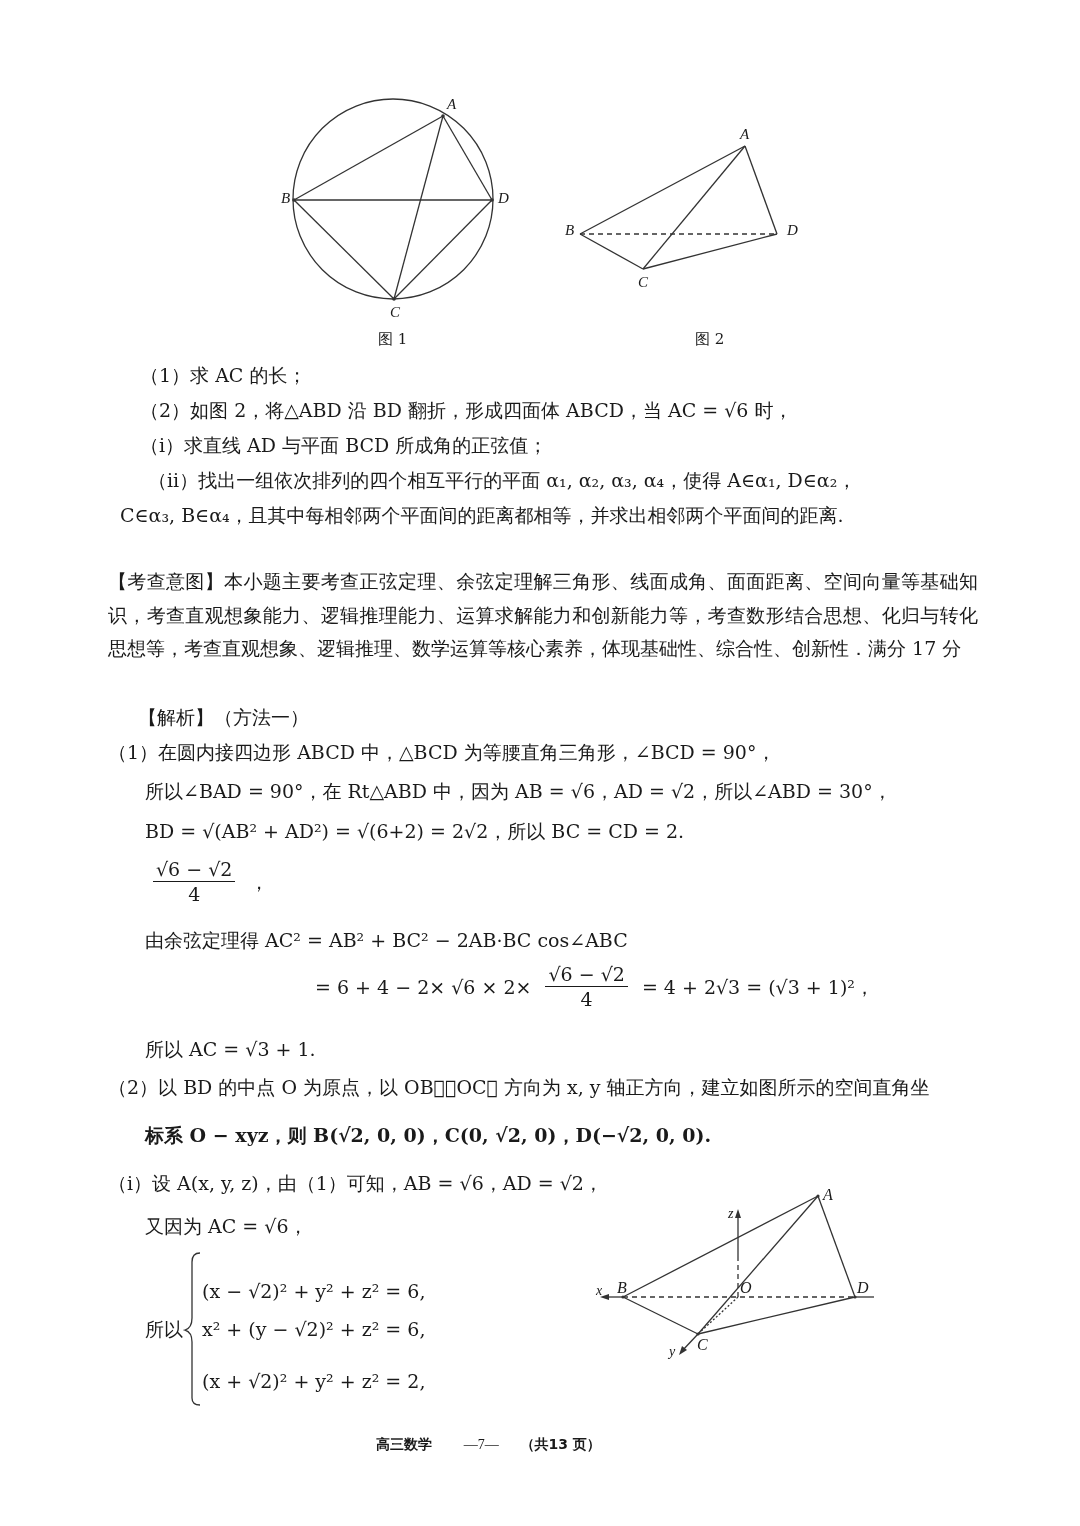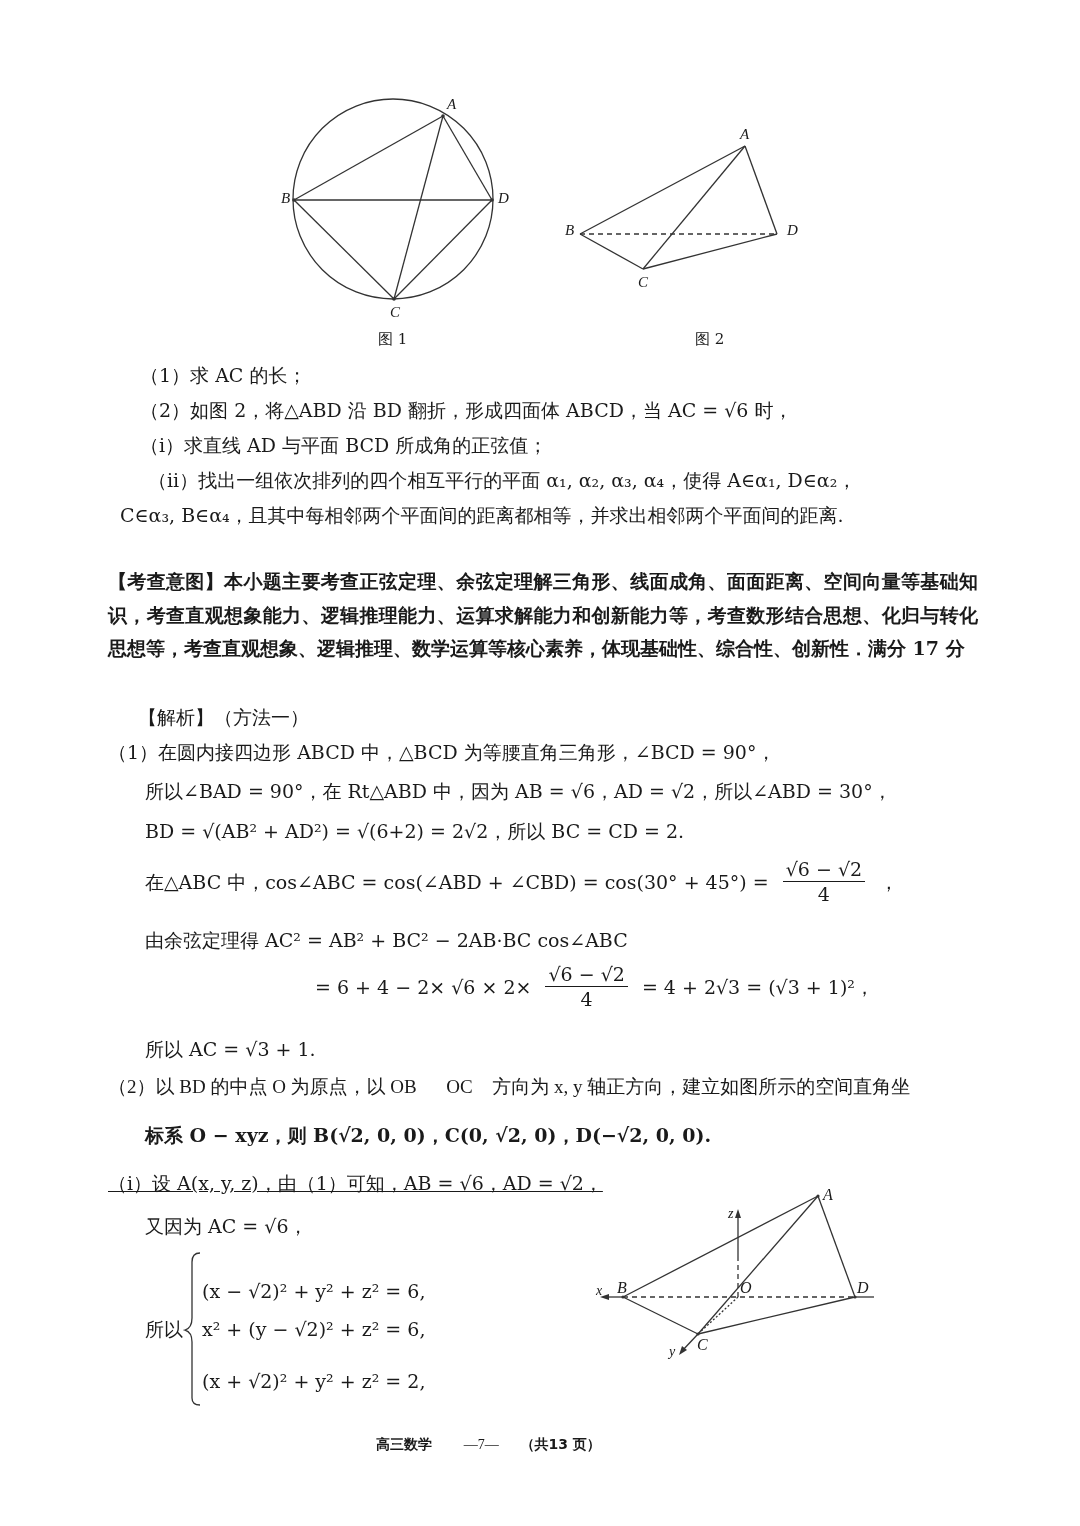--- a/index.html
+++ b/index.html
@@ -92,45 +92,44 @@
 <span class="abs it" style="left:596px;top:1283px;font-size:14px;">x</span>
 <span class="abs it" style="left:669px;top:1344px;font-size:14px;">y</span>
 <span class="abs it" style="left:728px;top:1206px;font-size:14px;">z</span>
 
 <div class="abs txt" style="left:140px;top:362px;">（1）求 AC 的长；</div>
 <div class="abs txt" style="left:140px;top:397px;">（2）如图 2，将△ABD 沿 BD 翻折，形成四面体 ABCD，当 AC = √6 时，</div>
 <div class="abs txt" style="left:140px;top:432px;">（i）求直线 AD 与平面 BCD 所成角的正弦值；</div>
 <div class="abs txt" style="left:148px;top:467px;">（ii）找出一组依次排列的四个相互平行的平面 α₁, α₂, α₃, α₄，使得 A∈α₁, D∈α₂，</div>
 <div class="abs txt" style="left:108px;top:502px;margin-left:12px;">C∈α₃, B∈α₄，且其中每相邻两个平面间的距离都相等，并求出相邻两个平面间的距离.</div>
 
-<div class="para" style="top:565px;font-weight:bold;"><span>【考查意图】</span><span>本小题主要考查正弦定理、余弦定理解三角形、线面成角、面面距离、空间向量等基础知识，考查直观想象能力、逻辑推理能力、运算求解能力和创新能力等，考查数形结合思想、化归与转化思想等，考查直观想象、逻辑推理、数学运算等核心素养，体现基础性、综合性、创新性．满分 17 分</span></div>
+<div class="para" style="top:565px;"><span>【考查意图】</span><span>本小题主要考查正弦定理、余弦定理解三角形、线面成角、面面距离、空间向量等基础知识，考查直观想象能力、逻辑推理能力、运算求解能力和创新能力等，考查数形结合思想、化归与转化思想等，考查直观想象、逻辑推理、数学运算等核心素养，体现基础性、综合性、创新性．满分 17 分</span></div>
 
 <div class="abs txt" style="left:108px;top:704px;margin-left:30px;"><span>【解析】</span><span>（方法一）</span></div>
 <div class="abs txt" style="left:108px;top:739px;">（1）在圆内接四边形 ABCD 中，△BCD 为等腰直角三角形，∠BCD = 90°，</div>
 <div class="abs txt" style="left:145px;top:778px;">所以∠BAD = 90°，在 Rt△ABD 中，因为 AB = √6，AD = √2，所以∠ABD = 30°，</div>
 <div class="abs txt" style="left:145px;top:818px;">BD = √(AB² + AD²) = √(6+2) = 2√2，所以 BC = CD = 2.</div>
 
 <div class="abs txt" style="left:145px;top:857px;">
-  <span style="vertical-align:middle;">在△ABC 中，cos∠ABC = cos(∠ABD + ∠CBD) = cos(30° + 45°) =</span>
   <span class="frac"><span class="num">√6 − √2</span><span class="den">4</span></span>
   <span style="vertical-align:middle;">，</span>
 </div>
 
 <div class="abs txt" style="left:145px;top:927px;">由余弦定理得 AC² = AB² + BC² − 2AB·BC cos∠ABC</div>
 
 <div class="abs txt" style="left:315px;top:962px;">
   <span style="vertical-align:middle;">= 6 + 4 − 2× √6 × 2×</span>
   <span class="frac"><span class="num">√6 − √2</span><span class="den">4</span></span>
   <span style="vertical-align:middle;">= 4 + 2√3 = (√3 + 1)²，</span>
 </div>
 
 <div class="abs txt" style="left:145px;top:1036px;">所以 AC = √3 + 1.</div>
-<div class="abs txt" style="left:108px;top:1074px;font-family:Liberation Serif, serif;">（2）以 BD 的中点 O 为原点，以 OB⃗，OC⃗ 方向为 x, y 轴正方向，建立如图所示的空间直角坐</div>
+<div class="abs txt" style="left:108px;top:1074px;">（2）以 BD 的中点 O 为原点，以 OB⃗，OC⃗ 方向为 x, y 轴正方向，建立如图所示的空间直角坐</div>
 <div class="abs txt" style="left:145px;top:1122px;font-weight:bold;">标系 O − xyz，则 B(√2, 0, 0)，C(0, √2, 0)，D(−√2, 0, 0).</div>
-<div class="abs txt" style="left:108px;top:1170px;text-decoration:underline;">（i）设 A(x, y, z)，由（1）可知，AB = √6，AD = √2，</div>
+<div class="abs txt" style="left:108px;top:1170px;">（i）设 A(x, y, z)，由（1）可知，AB = √6，AD = √2，</div>
 <div class="abs txt" style="left:145px;top:1213px;">又因为 AC = √6，</div>
 <div class="abs txt" style="left:145px;top:1316px;">所以</div>
 <div class="abs txt" style="left:202px;top:1262px;margin-top:16px;">(x − √2)² + y² + z² = 6,</div>
 <div class="abs txt" style="left:202px;top:1316px;">x² + (y − √2)² + z² = 6,</div>
 <div class="abs txt" style="left:202px;top:1368px;">(x + √2)² + y² + z² = 2,</div>
 
 <div class="abs footer" style="left:376px;top:1436px;">
   <span>高三数学</span>
   <span style="display:inline-block;width:22px;"></span>
   <span style="font-family:'Liberation Serif',serif;font-weight:normal;">—7—</span>

